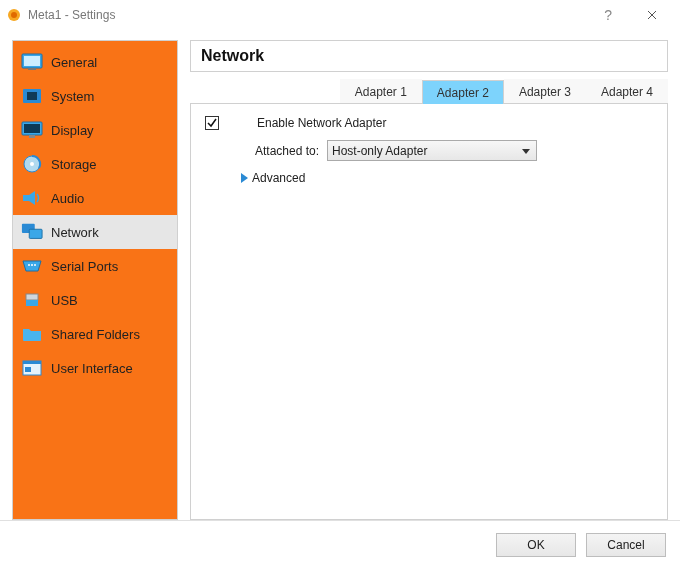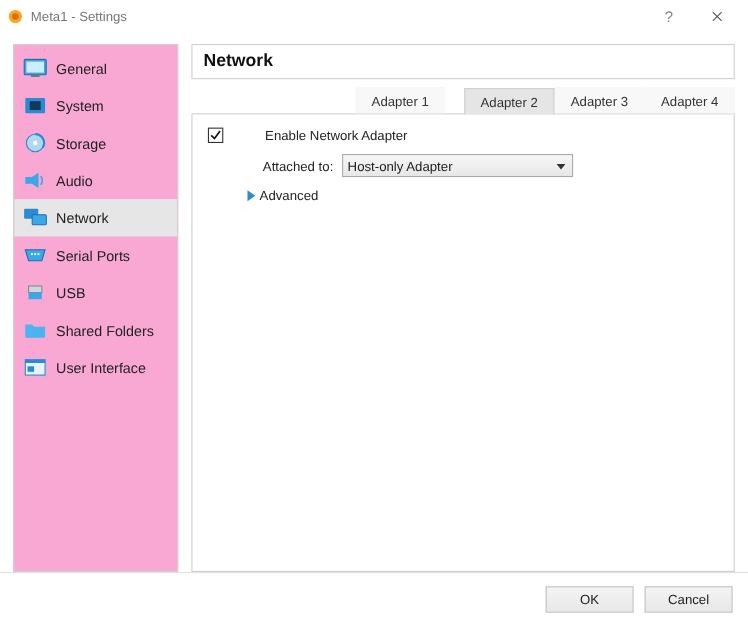--- a/index.html
+++ b/index.html
@@ -4,30 +4,30 @@
 <style>
   * { box-sizing: border-box; font-family: "Segoe UI", Tahoma, sans-serif; }
   body { margin: 0; background: #fff; width: 680px; height: 568px; overflow: hidden; color: #222; }
   .titlebar { height: 30px; display: flex; align-items: center; padding: 0 8px 0 6px; font-size: 12px; color: #777; }
   .tb-icon { width: 16px; height: 16px; margin-right: 6px; display: flex; align-items: center; justify-content: center; }
   .tb-title { flex: 0 0 auto; }
   .tb-spacer { flex: 1; }
   .tb-help { font-size: 14px; color: #888; margin-right: 20px; cursor: default; }
   .tb-btn { width: 40px; height: 30px; display: flex; align-items: center; justify-content: center; color: #555; }
   .body-area { position: absolute; top: 30px; bottom: 48px; left: 0; right: 0; padding: 10px 12px 0 12px; display: flex; gap: 12px; }
-  .sidebar { width: 150px; border: 1px solid #d0d0d0; background: #f9a8d4; padding: 4px 0; }
+  .sidebar { width: 166px; border: 1px solid #d0d0d0; background: #f97316; padding: 4px 0; }
   .side-item { display: flex; align-items: center; height: 34px; padding: 0 6px 0 8px; font-size: 13px; color: #222; cursor: default; gap: 8px; }
   .side-item.selected { background: #e6e6e6; }
   .side-icon { width: 22px; height: 22px; display: flex; align-items: center; justify-content: center; flex: 0 0 22px; }
   .main { flex: 1; display: flex; flex-direction: column; }
   .heading-box { border: 1px solid #d0d0d0; padding: 6px 10px; margin-bottom: 8px; }
   .heading-box h2 { margin: 0; font-size: 16px; font-weight: 700; color: #111; }
   .tabs { position: relative; height: 24px; display: flex; align-items: flex-end; border-bottom: 1px solid #d0d0d0; padding-left: 4px; gap: 0; justify-content: flex-end; }
   .tab { height: 24px; padding: 0 14px; font-size: 12px; color: #333; display: flex; align-items: center; border: 1px solid transparent; border-bottom: none; cursor: default; background: #f8f8f8; }
-  .tab.selected { background: #e5e5e5; border-color: #d0d0d0; position: relative; top: 1px; margin-left: 17px; }
+  .tab.selected { background: #7dd3fc; border-color: #d0d0d0; position: relative; top: 1px; }
   .content { border: 1px solid #d0d0d0; border-top: none; flex: 1; padding: 12px 14px; font-size: 12px; color: #222; }
   .row { display: flex; align-items: center; margin-bottom: 10px; }
   .row .lbl { width: 98px; text-align: right; padding-right: 8px; color: #222; }
   .checkbox { width: 14px; height: 14px; border: 1px solid #333; margin-right: 6px; display: flex; align-items: center; justify-content: center; }
   select, .combo { height: 21px; font-size: 12px; border: 1px solid #aaa; background: linear-gradient(#f7f7f7,#e7e7e7); padding: 0 4px; appearance: none; position: relative; display: flex; align-items: center; }
   .combo { padding-right: 18px; }
   .combo::after { content: ""; position: absolute; right: 6px; top: 50%; margin-top: -2px; border-left: 4px solid transparent; border-right: 4px solid transparent; border-top: 5px solid #333; }
   .adv { margin-left: 36px; display: flex; align-items: center; gap: 4px; color: #222; }
   .tri { width: 0; height: 0; border-top: 5px solid transparent; border-bottom: 5px solid transparent; border-left: 7px solid #2a8ad4; }
   .footer { position: absolute; bottom: 0; left: 0; right: 0; height: 48px; border-top: 1px solid #e0e0e0; display: flex; justify-content: flex-end; align-items: center; gap: 10px; padding: 12px 14px; background: #fff; }
@@ -70,20 +70,30 @@
       <span class="side-icon">
           <svg width="22" height="18" viewBox="0 0 22 18">
             <rect x="2" y="2" width="18" height="14" rx="1" fill="#2a8ad4"></rect>
             <rect x="6" y="5" width="10" height="8" fill="#103a57"></rect>
           </svg>
         </span>
       <span>System</span>
     </div>
     <div class="side-item">
       <span class="side-icon">
+          <svg width="22" height="18" viewBox="0 0 22 18">
+            <rect x="1" y="1" width="20" height="13" rx="1" fill="#3aa7e8" stroke="#1d6fa5"></rect>
+            <rect x="3" y="3" width="16" height="9" fill="#0c3a57"></rect>
+            <rect x="8" y="14" width="6" height="3" fill="#888"></rect>
+          </svg>
+        </span>
+      <span>Display</span>
+    </div>
+    <div class="side-item">
+      <span class="side-icon">
           <svg width="22" height="20" viewBox="0 0 22 20">
             <circle cx="11" cy="10" r="8" fill="#b0d9ef" stroke="#2a8ad4"></circle>
             <circle cx="11" cy="10" r="2" fill="#fff"></circle>
             <path d="M11 2 A8 8 0 0 1 18 14" fill="none" stroke="#2a8ad4" stroke-width="2"></path>
           </svg>
         </span>
       <span>Storage</span>
     </div>
     <div class="side-item">
       <span class="side-icon">

